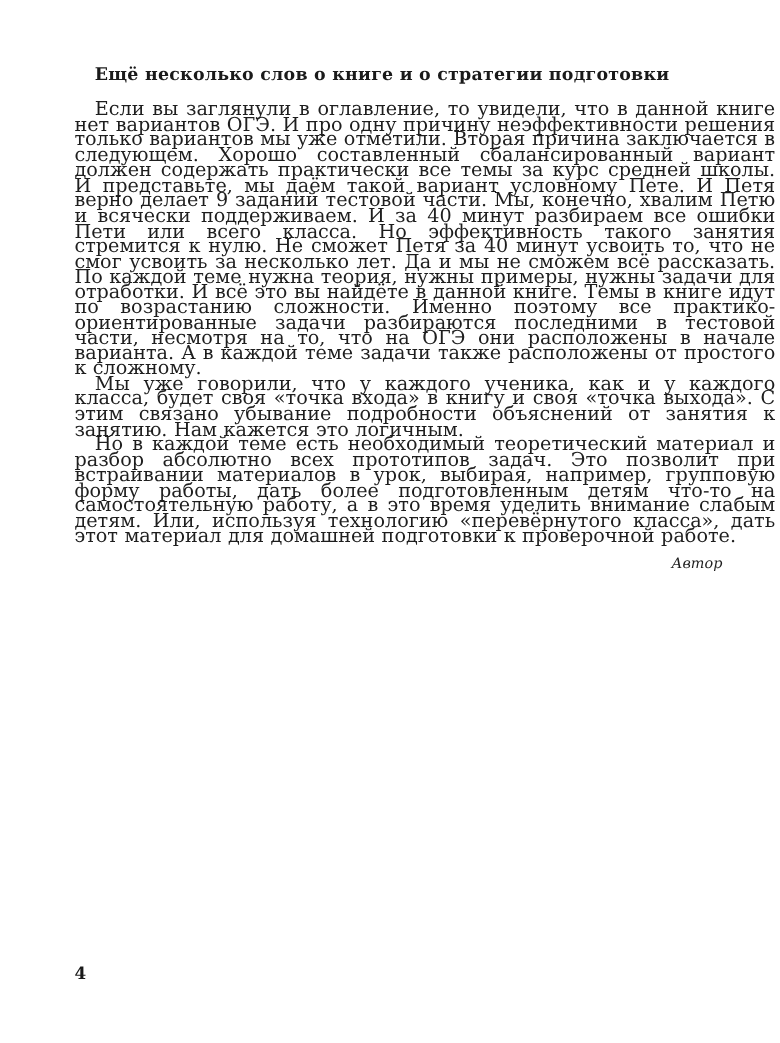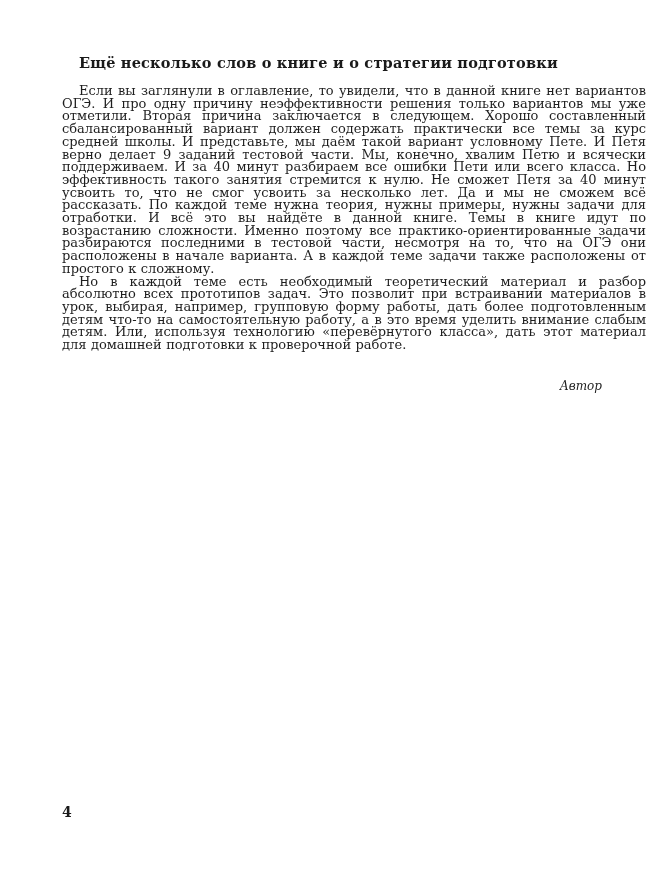--- a/index.html
+++ b/index.html
@@ -29,26 +29,26 @@
     font-weight: bold;
     letter-spacing: 0.2px;
     line-height: 18px;
     color: #1a1a1a;
   }
   .body-text p {
     margin: 0;
     text-indent: 17px;
     text-align: justify;
     text-align-last: left;
-    font-size: 13px;
+    font-size: 16px;
     line-height: 12.7px;
     word-spacing: 0.3px;
   }
   .signature {
-    margin-top: 28px;
+    margin-top: 10px;
     padding-right: 44px;
     text-align: right;
     font-style: italic;
     font-size: 12px;
     line-height: 13px;
   }
   .page-number {
     position: absolute;
     left: 62px;
     top: 804px;
@@ -58,18 +58,19 @@
   }
 </style>
 </head>
 <body>
 
 <div class="page">
   <div class="content">
     <h1 class="heading">Ещё несколько слов о книге и о стратегии подготовки</h1>
     <div class="body-text">
       <p>Если вы заглянули в оглавление, то увидели, что в данной книге нет вариантов ОГЭ. И про одну причину неэффективности решения только вариантов мы уже отметили. Вторая причина заключается в следующем. Хорошо составленный сбалансированный вариант должен содержать практически все темы за курс средней школы. И представьте, мы даём такой вариант условному Пете. И Петя верно делает 9 заданий тестовой части. Мы, конечно, хвалим Петю и всячески поддерживаем. И за 40 минут разбираем все ошибки Пети или всего класса. Но эффективность такого занятия стремится к нулю. Не сможет Петя за 40 минут усвоить то, что не смог усвоить за несколько лет. Да и мы не сможем всё рассказать. По каждой теме нужна теория, нужны примеры, нужны задачи для отработки. И всё это вы найдёте в данной книге. Темы в книге идут по возрастанию сложности. Именно поэтому все практико-ориентированные задачи разбираются последними в тестовой части, несмотря на то, что на ОГЭ они расположены в начале варианта. А в каждой теме задачи также расположены от простого к сложному.</p>
+      <p>Мы уже говорили, что у каждого ученика, как и у каждого класса, будет своя «точка входа» в книгу и своя «точка выхода». С этим связано убывание подробности объяснений от занятия к занятию. Нам кажется это логичным.</p>
       <p>Но в каждой теме есть необходимый теоретический материал и разбор абсолютно всех прототипов задач. Это позволит при встраивании материалов в урок, выбирая, например, групповую форму работы, дать более подготовленным детям что-то на самостоятельную работу, а в это время уделить внимание слабым детям. Или, используя технологию «перевёрнутого класса», дать этот материал для домашней подготовки к проверочной работе.</p>
     </div>
     <div class="signature">Автор</div>
   </div>
   <div class="page-number">4</div>
 </div>
 
 </body></html>

